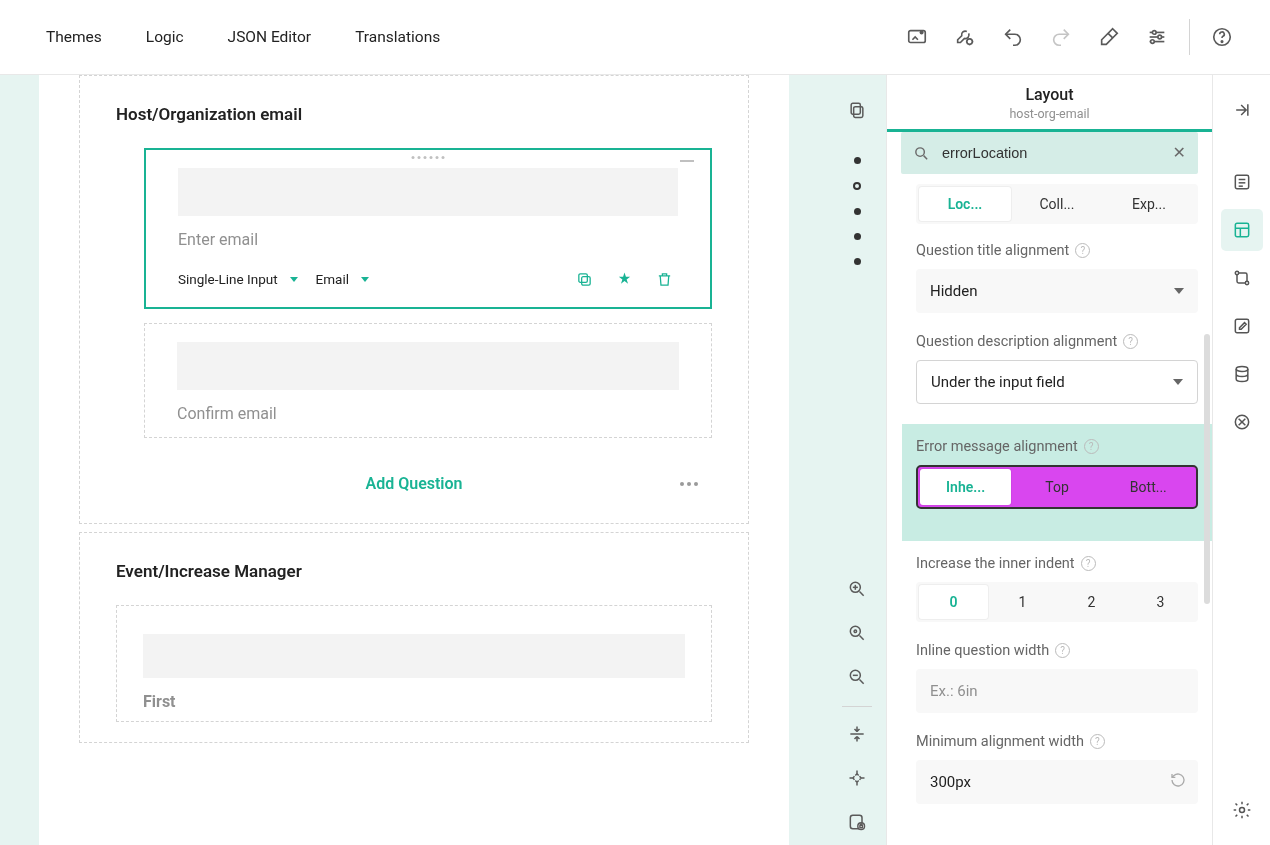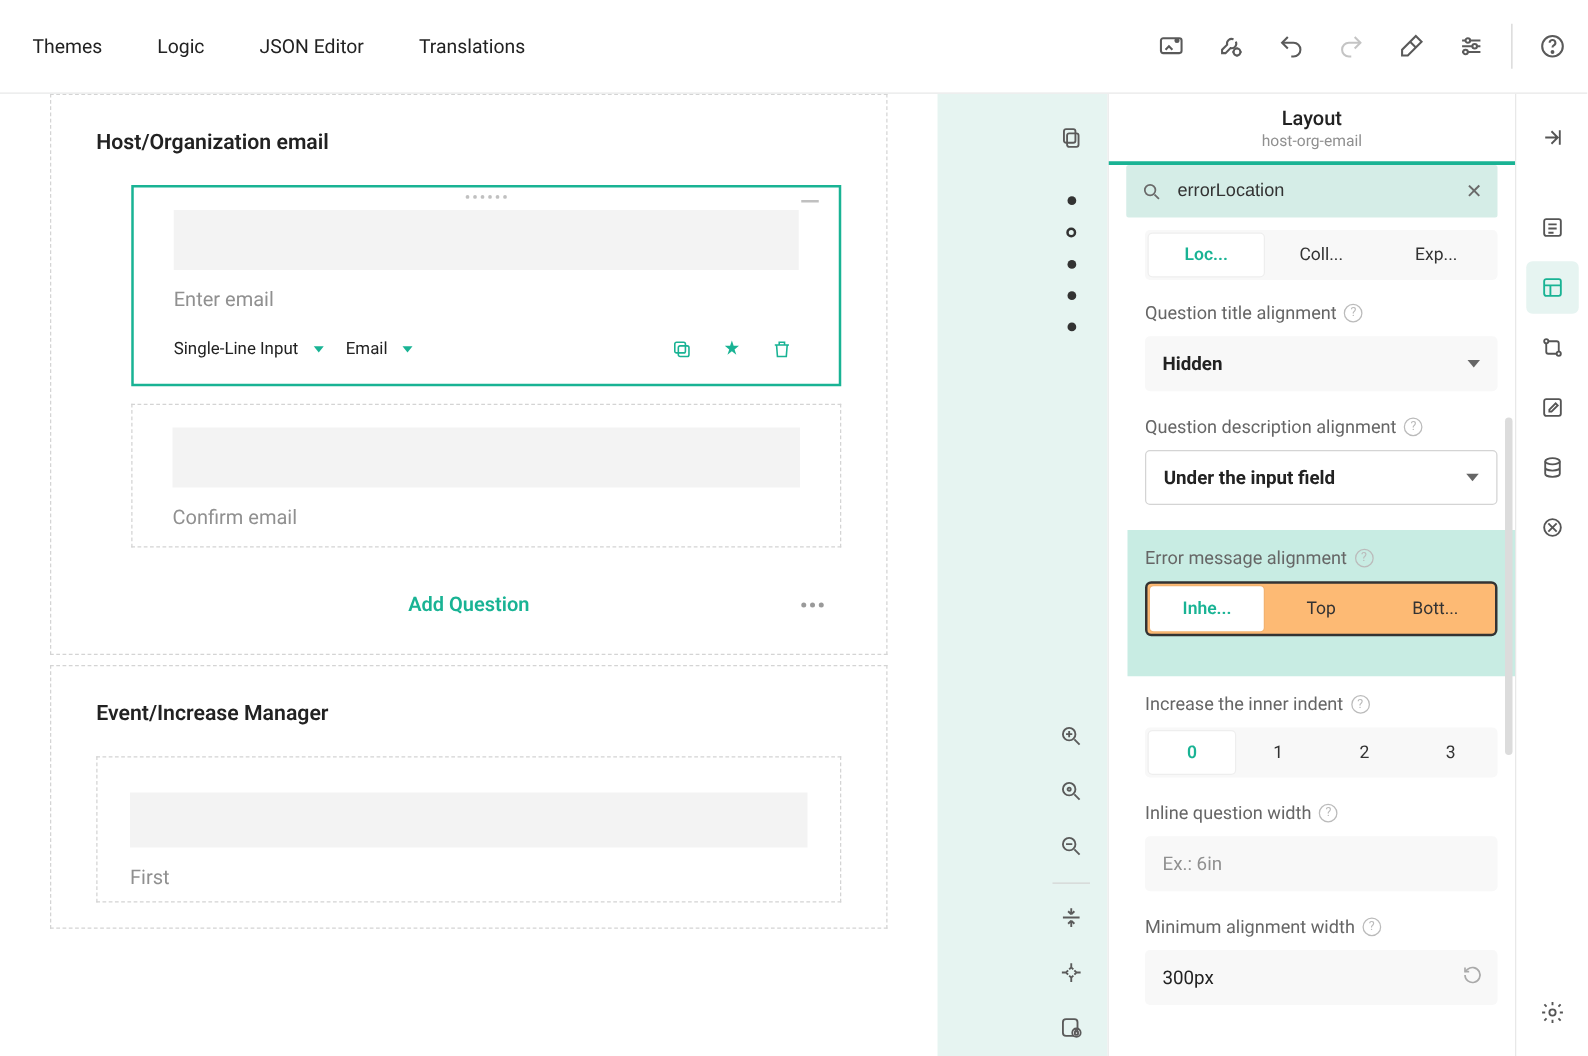--- a/index.html
+++ b/index.html
@@ -13,31 +13,31 @@
     --border-light:#e8e8e8;
     --bg:#ffffff;
     --input-bg:#f3f3f3;
     --panel-bg:#f8f8f8;
   }
   *{box-sizing:border-box;}
   html,body{margin:0;padding:0;height:100%;font-family:-apple-system,BlinkMacSystemFont,"Segoe UI",Roboto,Helvetica,Arial,sans-serif;font-size:14px;color:var(--text);background:#fff;}
   body{display:flex;flex-direction:column;width:1270px;height:845px;overflow:hidden;}
 
   
-  .topbar{display:flex;align-items:center;height:75px;border-bottom:1px solid var(--border-light);padding:0 4px;}
+  .topbar{display:flex;align-items:center;height:75px;border-bottom:1px solid var(--border-light);padding:0 24px;}
   .topbar .tab{padding:0 22px;height:100%;display:flex;align-items:center;cursor:pointer;font-size:15.5px;color:#222;}
   .topbar .spacer{flex:1;}
   .topbar .icon-btn{width:48px;height:48px;display:flex;align-items:center;justify-content:center;cursor:pointer;color:#5a5a5a;}
   .topbar .icon-btn.disabled{opacity:.35;cursor:default;}
   .topbar .vdiv{width:1px;height:36px;background:var(--border);margin:0 8px;}
   .topbar .icon-btn svg{width:22px;height:22px;}
 
   
   .main{flex:1;display:flex;overflow:hidden;}
-  .canvas-wrap{flex:1;background:var(--teal-light);display:flex;justify-content:flex-start;overflow:auto;}
+  .canvas-wrap{flex:1;background:var(--teal-light);display:flex;justify-content:center;overflow:auto;}
   .canvas{width:750px;background:#fff;padding:0;margin-top:0;}
   .canvas-inner{margin:0 40px;}
 
   .panel{border:1px dashed var(--border);padding:28px 36px 0 36px;margin-bottom:8px;}
   .panel-title{font-size:17px;font-weight:600;margin-bottom:24px;color:#222;}
 
   .question{border:2px solid transparent;padding:14px 32px 14px 32px;margin-bottom:14px;position:relative;margin-left:28px;}
   .question.selected{border:2px solid var(--teal);background:#fff;}
   .question.dashed{border:1px dashed var(--border);}
   .drag-handle{position:absolute;top:6px;left:50%;transform:translateX(-50%);color:#c0c0c0;cursor:grab;display:flex;gap:3px;}
@@ -52,21 +52,21 @@
   .chev{width:0;height:0;border-left:4px solid transparent;border-right:4px solid transparent;border-top:5px solid var(--teal);display:inline-block;margin-left:4px;}
   .q-footer .spacer{flex:1;}
   .q-action{width:28px;height:28px;display:flex;align-items:center;justify-content:center;color:var(--teal);cursor:pointer;}
   .q-action svg{width:17px;height:17px;}
 
   .add-q-row{display:flex;align-items:center;justify-content:center;padding:22px 0 30px 0;position:relative;}
   .add-q{color:var(--teal);font-weight:600;font-size:16px;cursor:pointer;}
   .more-btn{position:absolute;right:14px;color:#9a9a9a;display:flex;gap:3px;cursor:pointer;}
   .more-btn .d{width:4px;height:4px;border-radius:50%;background:#9a9a9a;}
 
-  .two-col{display:flex;gap:19px;}
+  .two-col{display:flex;gap:19px;font-weight:bold;}
   .two-col .col{flex:1;border:1px dashed var(--border);padding:28px 26px 10px 26px;}
   .two-col .q-input{height:44px;margin-top:0;}
 
   
   .rail{width:58px;background:var(--teal-light);display:flex;flex-direction:column;align-items:center;padding-top:14px;gap:0;}
   .rail-btn{width:42px;height:42px;display:flex;align-items:center;justify-content:center;color:#5a5a5a;cursor:pointer;border-radius:4px;margin-bottom:2px;}
   .rail-btn svg{width:20px;height:20px;}
   .rail-nav{display:flex;flex-direction:column;gap:18px;margin:24px 0 20px 0;align-items:center;}
   .rail-nav .nd{width:7px;height:7px;border-radius:50%;background:#333;}
   .rail-nav .nd.open{background:transparent;border:2px solid #333;width:8px;height:8px;}
@@ -81,28 +81,28 @@
   .prop-search{margin:0 14px 10px 14px;background:var(--teal-lighter);border-radius:2px;height:42px;display:flex;align-items:center;padding:0 12px;gap:10px;}
   .prop-search input{flex:1;background:transparent;border:none;outline:none;font-size:14.5px;color:#333;}
   .prop-search .clear{color:#6a6a6a;cursor:pointer;font-size:16px;line-height:1;}
   .prop-search svg{width:17px;height:17px;color:#6a6a6a;}
 
   .prop-scroll{flex:1;overflow-y:auto;padding:0 14px 20px 29px;position:relative;}
 
   .seg{display:flex;background:var(--panel-bg);border-radius:4px;padding:3px;margin-bottom:18px;}
   .seg .seg-btn{flex:1;text-align:center;padding:9px 4px;font-size:14px;cursor:pointer;border-radius:3px;overflow:hidden;text-overflow:ellipsis;white-space:nowrap;color:#333;}
   .seg .seg-btn.active{background:#fff;color:var(--teal);font-weight:600;box-shadow:0 0 0 1px rgba(0,0,0,.04);}
-  .seg.outlined{padding:2px;border:2px solid #333;border-radius:5px;background:#fdba74;}
+  .seg.outlined{padding:2px;border:2px solid #333;border-radius:5px;background:#d946ef;}
   .seg.outlined .seg-btn{padding:10px 4px;}
   .seg.num .seg-btn{flex:1;}
 
   .field{margin-bottom:20px;}
   .field-label{display:flex;align-items:center;gap:6px;color:#666;font-size:14.5px;margin-bottom:10px;}
   .help{width:15px;height:15px;border:1.5px solid #bbb;border-radius:50%;display:inline-flex;align-items:center;justify-content:center;font-size:10px;color:#bbb;}
-  .select{background:var(--panel-bg);height:44px;border-radius:4px;display:flex;align-items:center;justify-content:space-between;padding:0 14px;color:#222;font-size:15px;cursor:pointer;font-weight:bold;}
+  .select{background:var(--panel-bg);height:44px;border-radius:4px;display:flex;align-items:center;justify-content:space-between;padding:0 14px;color:#222;font-size:15px;cursor:pointer;}
   .select .schev{width:0;height:0;border-left:5px solid transparent;border-right:5px solid transparent;border-top:6px solid #666;}
   .select.bordered{background:#fff;border:1px solid var(--border);}
   .text-input{background:var(--panel-bg);height:44px;border-radius:4px;display:flex;align-items:center;padding:0 14px;color:var(--muted);font-size:15px;position:relative;}
   .reset-ic{position:absolute;right:12px;color:#aaa;}
   .highlight-strip{background:var(--teal-highlight);margin:0 -14px;padding:0 14px;}
 
   
   .rsidebar{width:58px;border-left:1px solid var(--border-light);display:flex;flex-direction:column;align-items:center;padding:14px 0;gap:6px;}
   .rsidebar .rs-btn{width:42px;height:42px;display:flex;align-items:center;justify-content:center;border-radius:5px;cursor:pointer;color:#555;}
   .rsidebar .rs-btn.stroke svg *{stroke:currentColor;}

